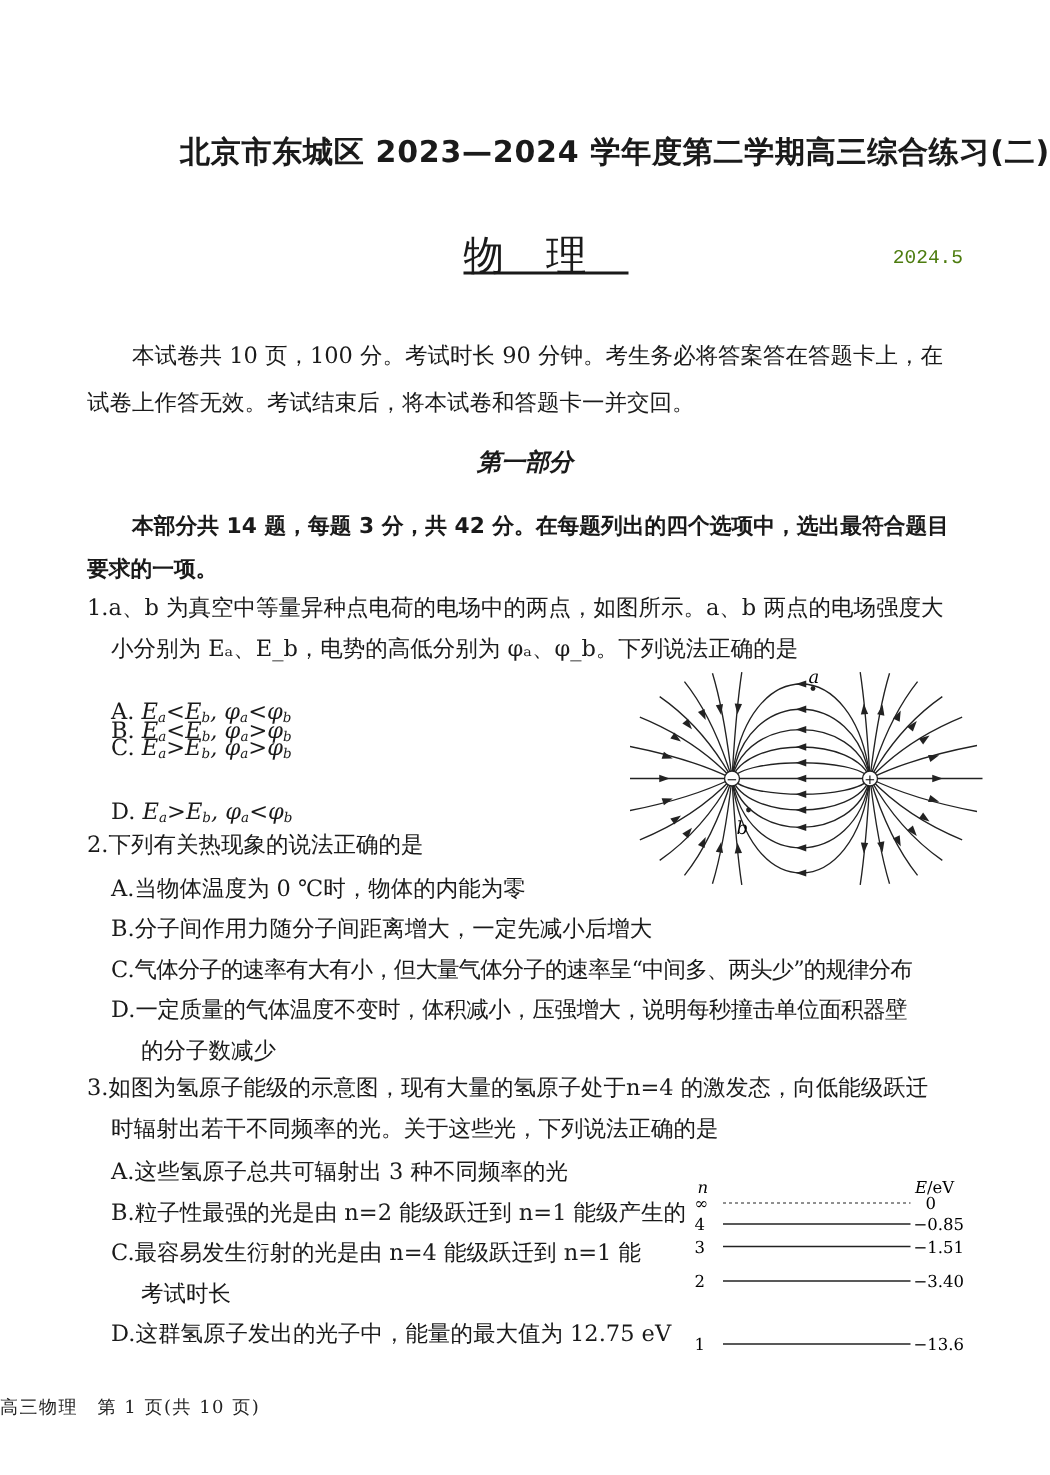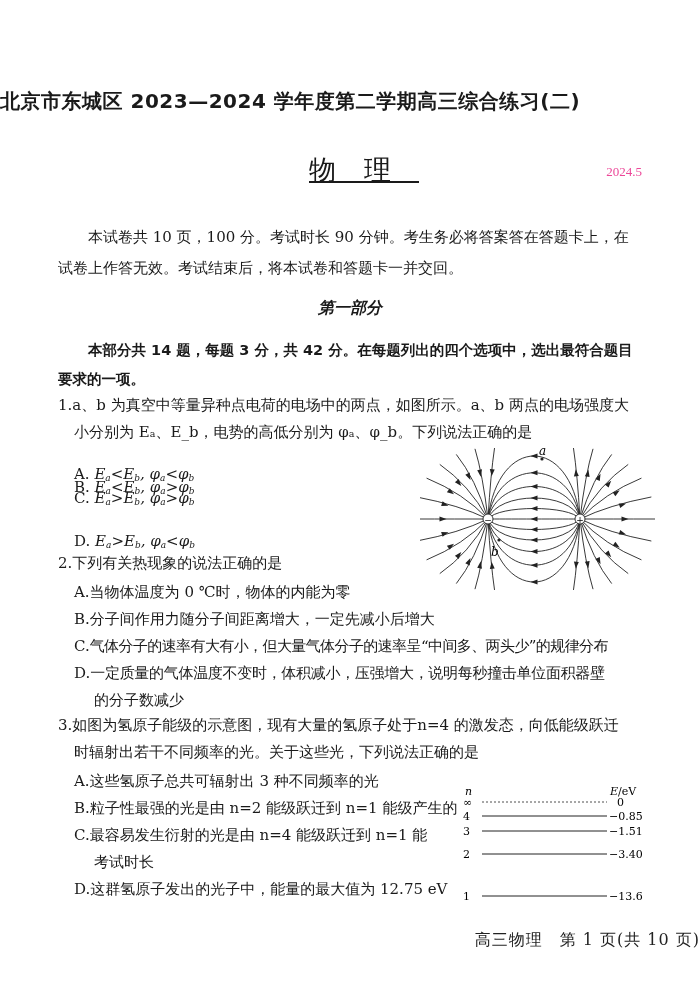--- a/index.html
+++ b/index.html
@@ -3,41 +3,41 @@
   <meta charset="utf-8">
   <style>
     html, body { margin: 0; padding: 0; background: #ffffff; }
     body {
       width: 700px; height: 983px; position: relative; overflow: hidden;
       font-family: "DejaVu Serif", "Liberation Serif", serif;
       color: #1a1a1a;
     }
     .abs { position: absolute; white-space: nowrap; }
     .title {
-      left: 0; width: 700px; top: 88px; text-align: left;
+      left: 0; width: 700px; top: 88px; text-align: right;
       font-family: "DejaVu Sans", "Liberation Sans", sans-serif;
       font-weight: bold; font-size: 20px; letter-spacing: 0.5px;
     }
     .subject {
       left: 0; width: 700px; top: 152px; text-align: center;
       font-size: 27px; letter-spacing: 28px; padding-left: 28px; box-sizing: border-box; text-decoration: underline;
     }
-    .date { right: 58px; top: 164px; font-family: Liberation Serif, serif; font-size: 13px; color: #ec4899; }
+    .date { right: 58px; top: 164px; font-family: Liberation Mono, monospace; font-size: 13px; color: #4d7c0f; }
     .para { font-size: 15px; line-height: 1; }
     .section-title {
       left: 0; width: 700px; top: 298px; text-align: center;
       font-family: "DejaVu Sans", "Liberation Sans", sans-serif;
       font-weight: bold; font-size: 16px; font-style: italic;
     }
     .bold-para { font-family: "DejaVu Sans", "Liberation Sans", sans-serif; font-weight: bold; font-size: 14.5px; }
     .opt { font-size: 15px; }
     .math { font-family: "DejaVu Serif", "Liberation Serif", serif; font-style: italic; }
     sub.s { font-size: 9px; vertical-align: -2px; font-style: italic; }
     .footer {
-      left: 0; width: 700px; top: 930px; text-align: right; font-size: 16px; color: #222;
+      left: 0; width: 700px; top: 930px; text-align: left; font-size: 12px; color: #222;
       letter-spacing: 1px;
     }
     svg text { font-family: "DejaVu Serif", "Liberation Serif", serif; }
   </style>
 </head>
 <body>
 
 <div class="abs title">北京市东城区 2023—2024 学年度第二学期高三综合练习(二)</div>
 <div class="abs subject">物理</div>
 <div class="abs date">2024.5</div>

